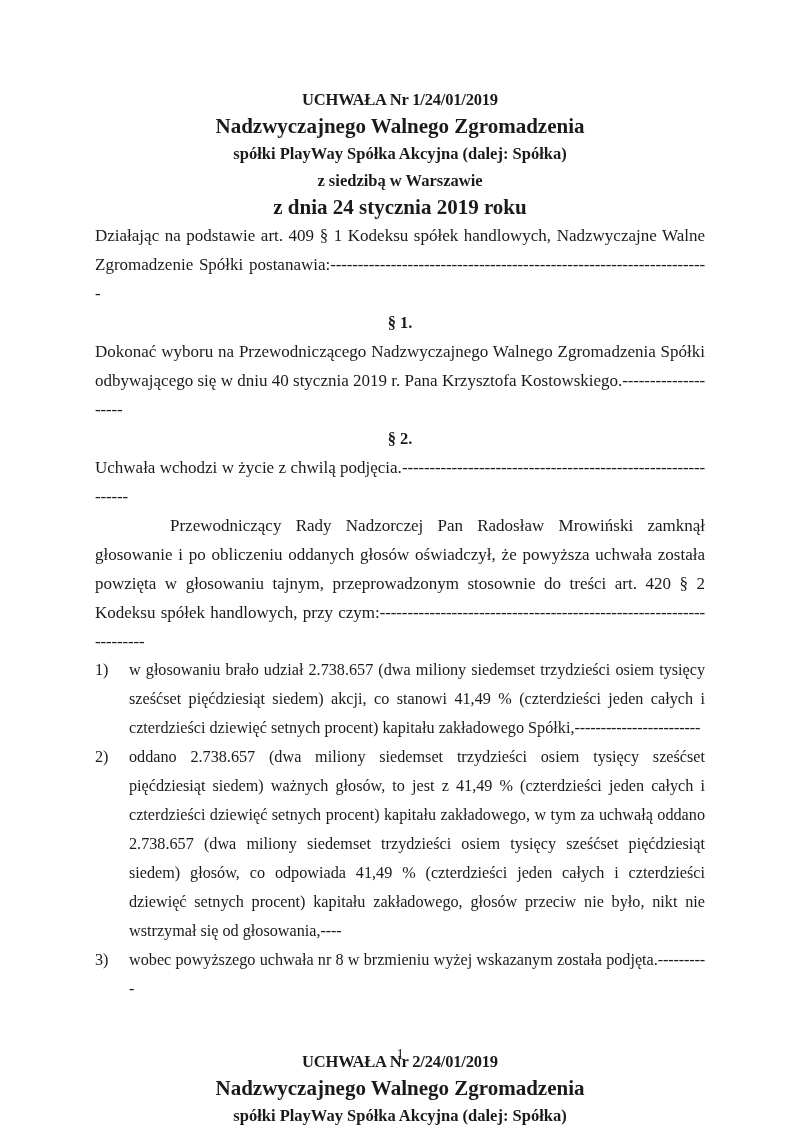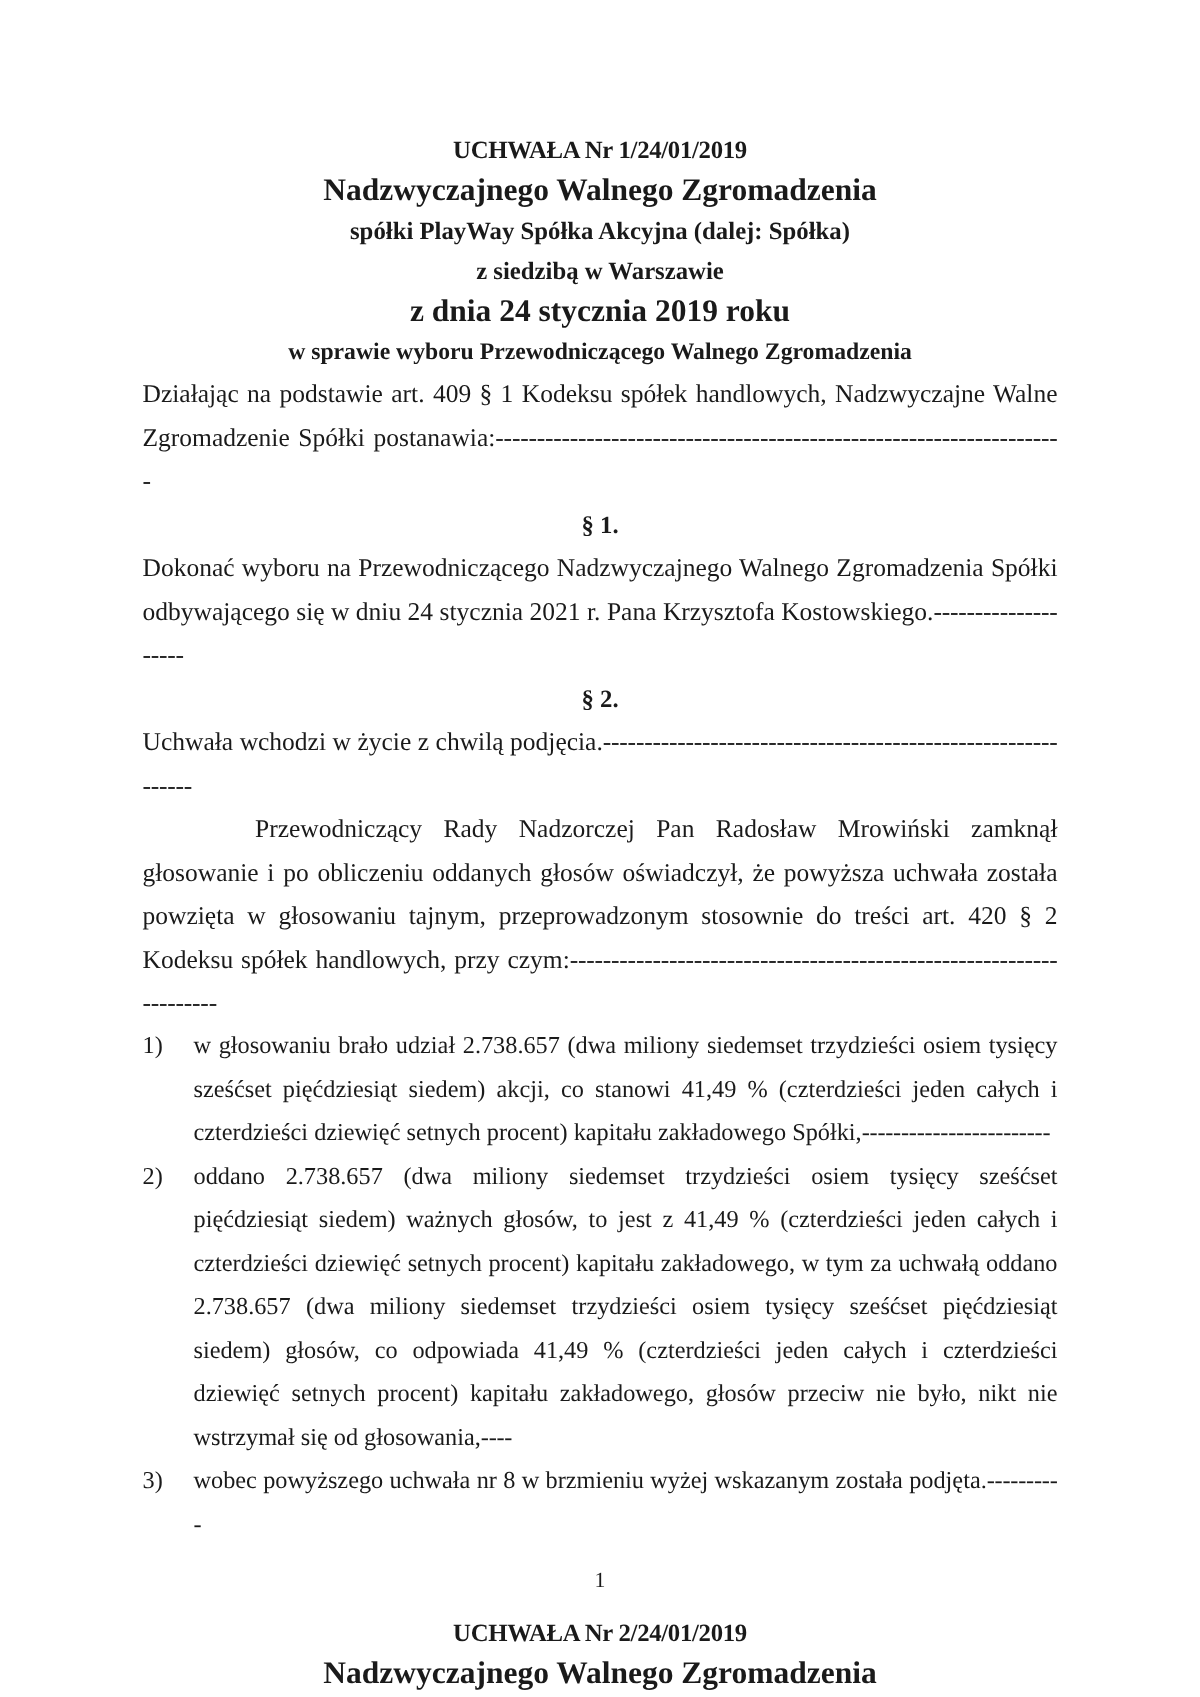--- a/index.html
+++ b/index.html
@@ -102,27 +102,26 @@
 
 <div class="page">
   <div class="content">
 
     <div class="title-block">
       <div class="title-line l1">UCHWAŁA Nr 1/24/01/2019</div>
       <div class="title-line l2">Nadzwyczajnego Walnego Zgromadzenia</div>
       <div class="title-line l3"><span>spółki PlayWay Spółka Akcyjna</span><span class="reg"> (dalej: </span><span>Spółka</span><span class="reg">)</span></div>
       <div class="title-line l4">z siedzibą w Warszawie</div>
       <div class="title-line l5">z dnia 24 stycznia 2019 roku</div>
-      <div class="title-line l6">w sprawie wyboru Przewodniczącego Walnego Zgromadzenia</div>
     </div>
 
     <p class="para"><span>Działając na podstawie art. 409 § 1 Kodeksu spółek handlowych, Nadzwyczajne Walne Zgromadzenie Spółki postanawia:</span><span class="fill">---------------------------------------------------------------------</span></p>
 
     <div class="section-mark">§ 1.</div>
-    <p class="para"><span>Dokonać wyboru na Przewodniczącego Nadzwyczajnego Walnego Zgromadzenia Spółki odbywającego się w dniu 24 stycznia 2021 r. Pana Krzysztofa Kostowskiego.</span><span class="fill">--------------------</span></p>
+    <p class="para"><span>Dokonać wyboru na Przewodniczącego Nadzwyczajnego Walnego Zgromadzenia Spółki odbywającego się w dniu 40 stycznia 2019 r. Pana Krzysztofa Kostowskiego.</span><span class="fill">--------------------</span></p>
 
     <div class="section-mark">§ 2.</div>
     <p class="para"><span>Uchwała wchodzi w życie z chwilą podjęcia.</span><span class="fill">-------------------------------------------------------------</span></p>
 
     <p class="para indent-first"><span>Przewodniczący Rady Nadzorczej Pan Radosław Mrowiński zamknął głosowanie i po obliczeniu oddanych głosów oświadczył, że powyższa uchwała została powzięta w głosowaniu tajnym, przeprowadzonym stosownie do treści art. 420 § 2 Kodeksu spółek handlowych, przy czym:</span><span class="fill">--------------------------------------------------------------------</span></p>
 
     <ol class="num-list">
       <li class="num-item">
         <span class="marker">1)</span><span>w głosowaniu brało udział 2.738.657 (dwa miliony siedemset trzydzieści osiem tysięcy sześćset pięćdziesiąt siedem) akcji, co stanowi 41,49 % (czterdzieści jeden całych i czterdzieści dziewięć setnych procent) kapitału zakładowego Spółki,</span><span class="fill">------------------------</span>
       </li>

